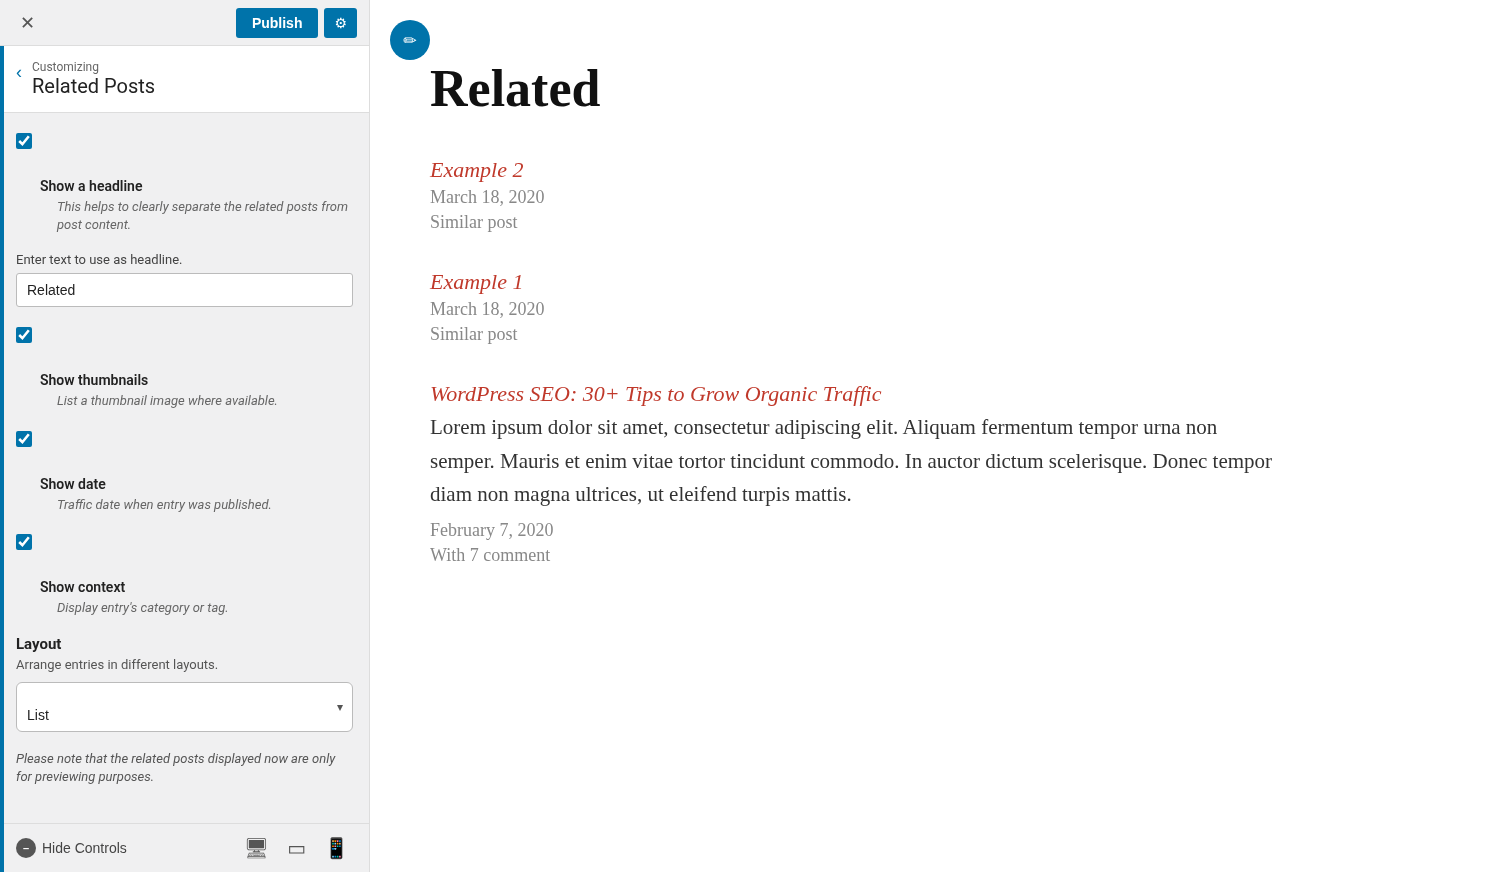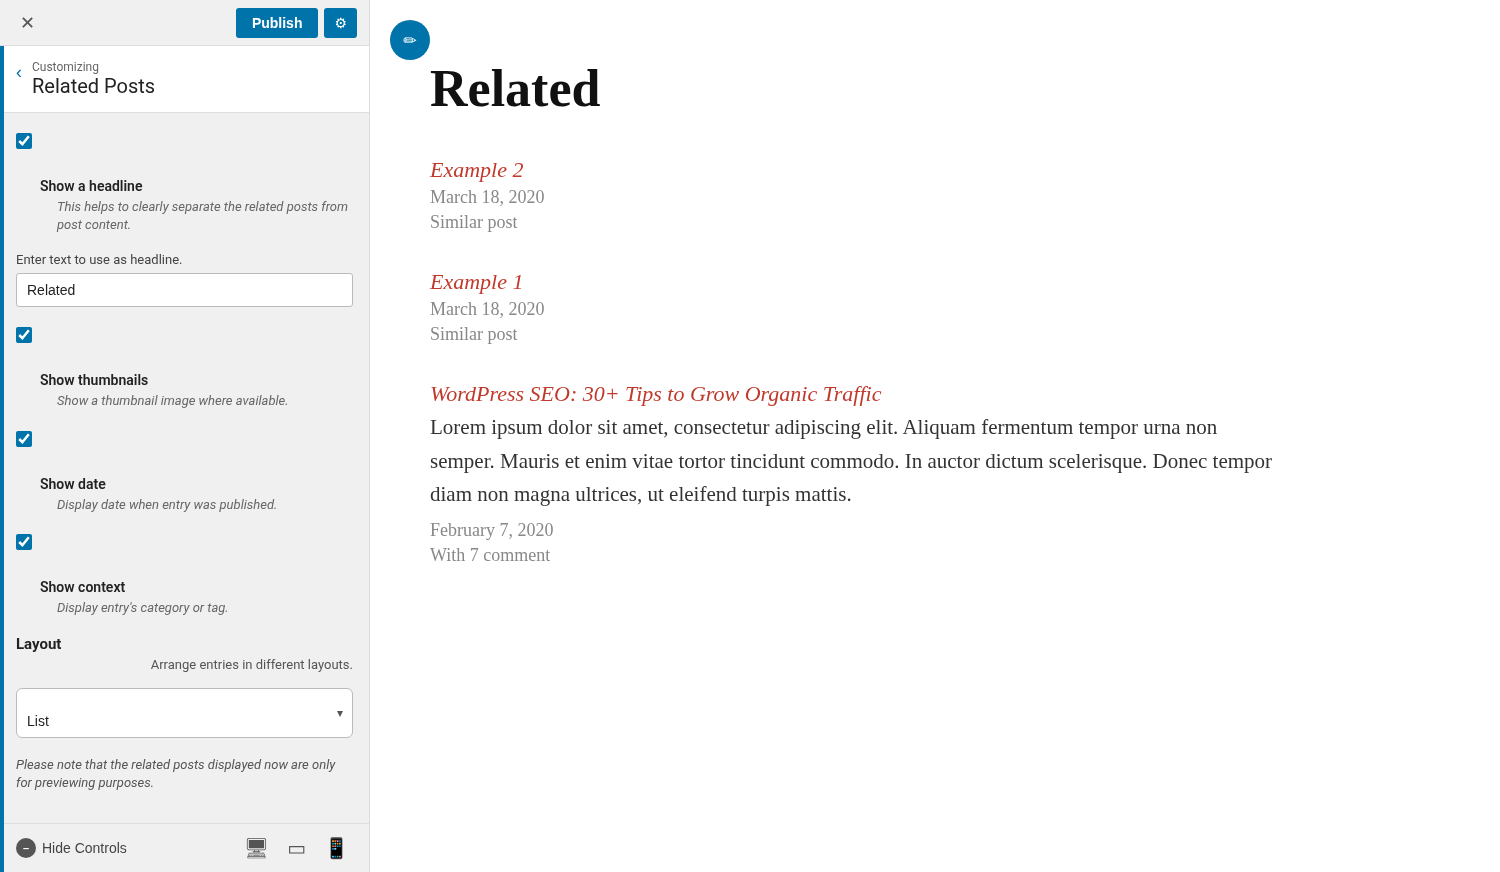--- a/index.html
+++ b/index.html
@@ -157,22 +157,21 @@
     }
     .layout-title {
       font-size: 15px;
       font-weight: 700;
       color: #222;
       margin-bottom: 4px;
     }
     .layout-desc {
       font-size: 13px;
       color: #555;
-      margin-bottom: 16px;
-      text-align: right;
+      margin-bottom: 10px;
     }
     .select-wrapper {
       position: relative;
     }
     .layout-select {
       width: 100%;
       border: 1px solid #bbb;
       border-radius: 6px;
       padding: 24px 32px 8px 10px;
       font-size: 14px;
@@ -353,29 +352,29 @@
     <div class="control-item">
       <span class="text-input-label">Enter text to use as headline.</span>
       <input type="text" class="text-input" value="Related" style="">
     </div>
 
     <div class="control-item">
       <div class="checkbox-row">
         <input type="checkbox" id="chk-thumbnails" checked="" style="">
         <label class="checkbox-label" for="chk-thumbnails">Show thumbnails</label>
       </div>
-      <div class="control-desc">Show a thumbnail image where available.</div>
+      <div class="control-desc">List a thumbnail image where available.</div>
     </div>
 
     <div class="control-item">
       <div class="checkbox-row">
         <input type="checkbox" id="chk-date" checked="" style="">
         <label class="checkbox-label" for="chk-date">Show date</label>
       </div>
-      <div class="control-desc">Display date when entry was published.</div>
+      <div class="control-desc">Traffic date when entry was published.</div>
     </div>
 
     <div class="control-item">
       <div class="checkbox-row">
         <input type="checkbox" id="chk-context" checked="" style="">
         <label class="checkbox-label" for="chk-context">Show context</label>
       </div>
       <div class="control-desc">Display entry's category or tag.</div>
     </div>
 

